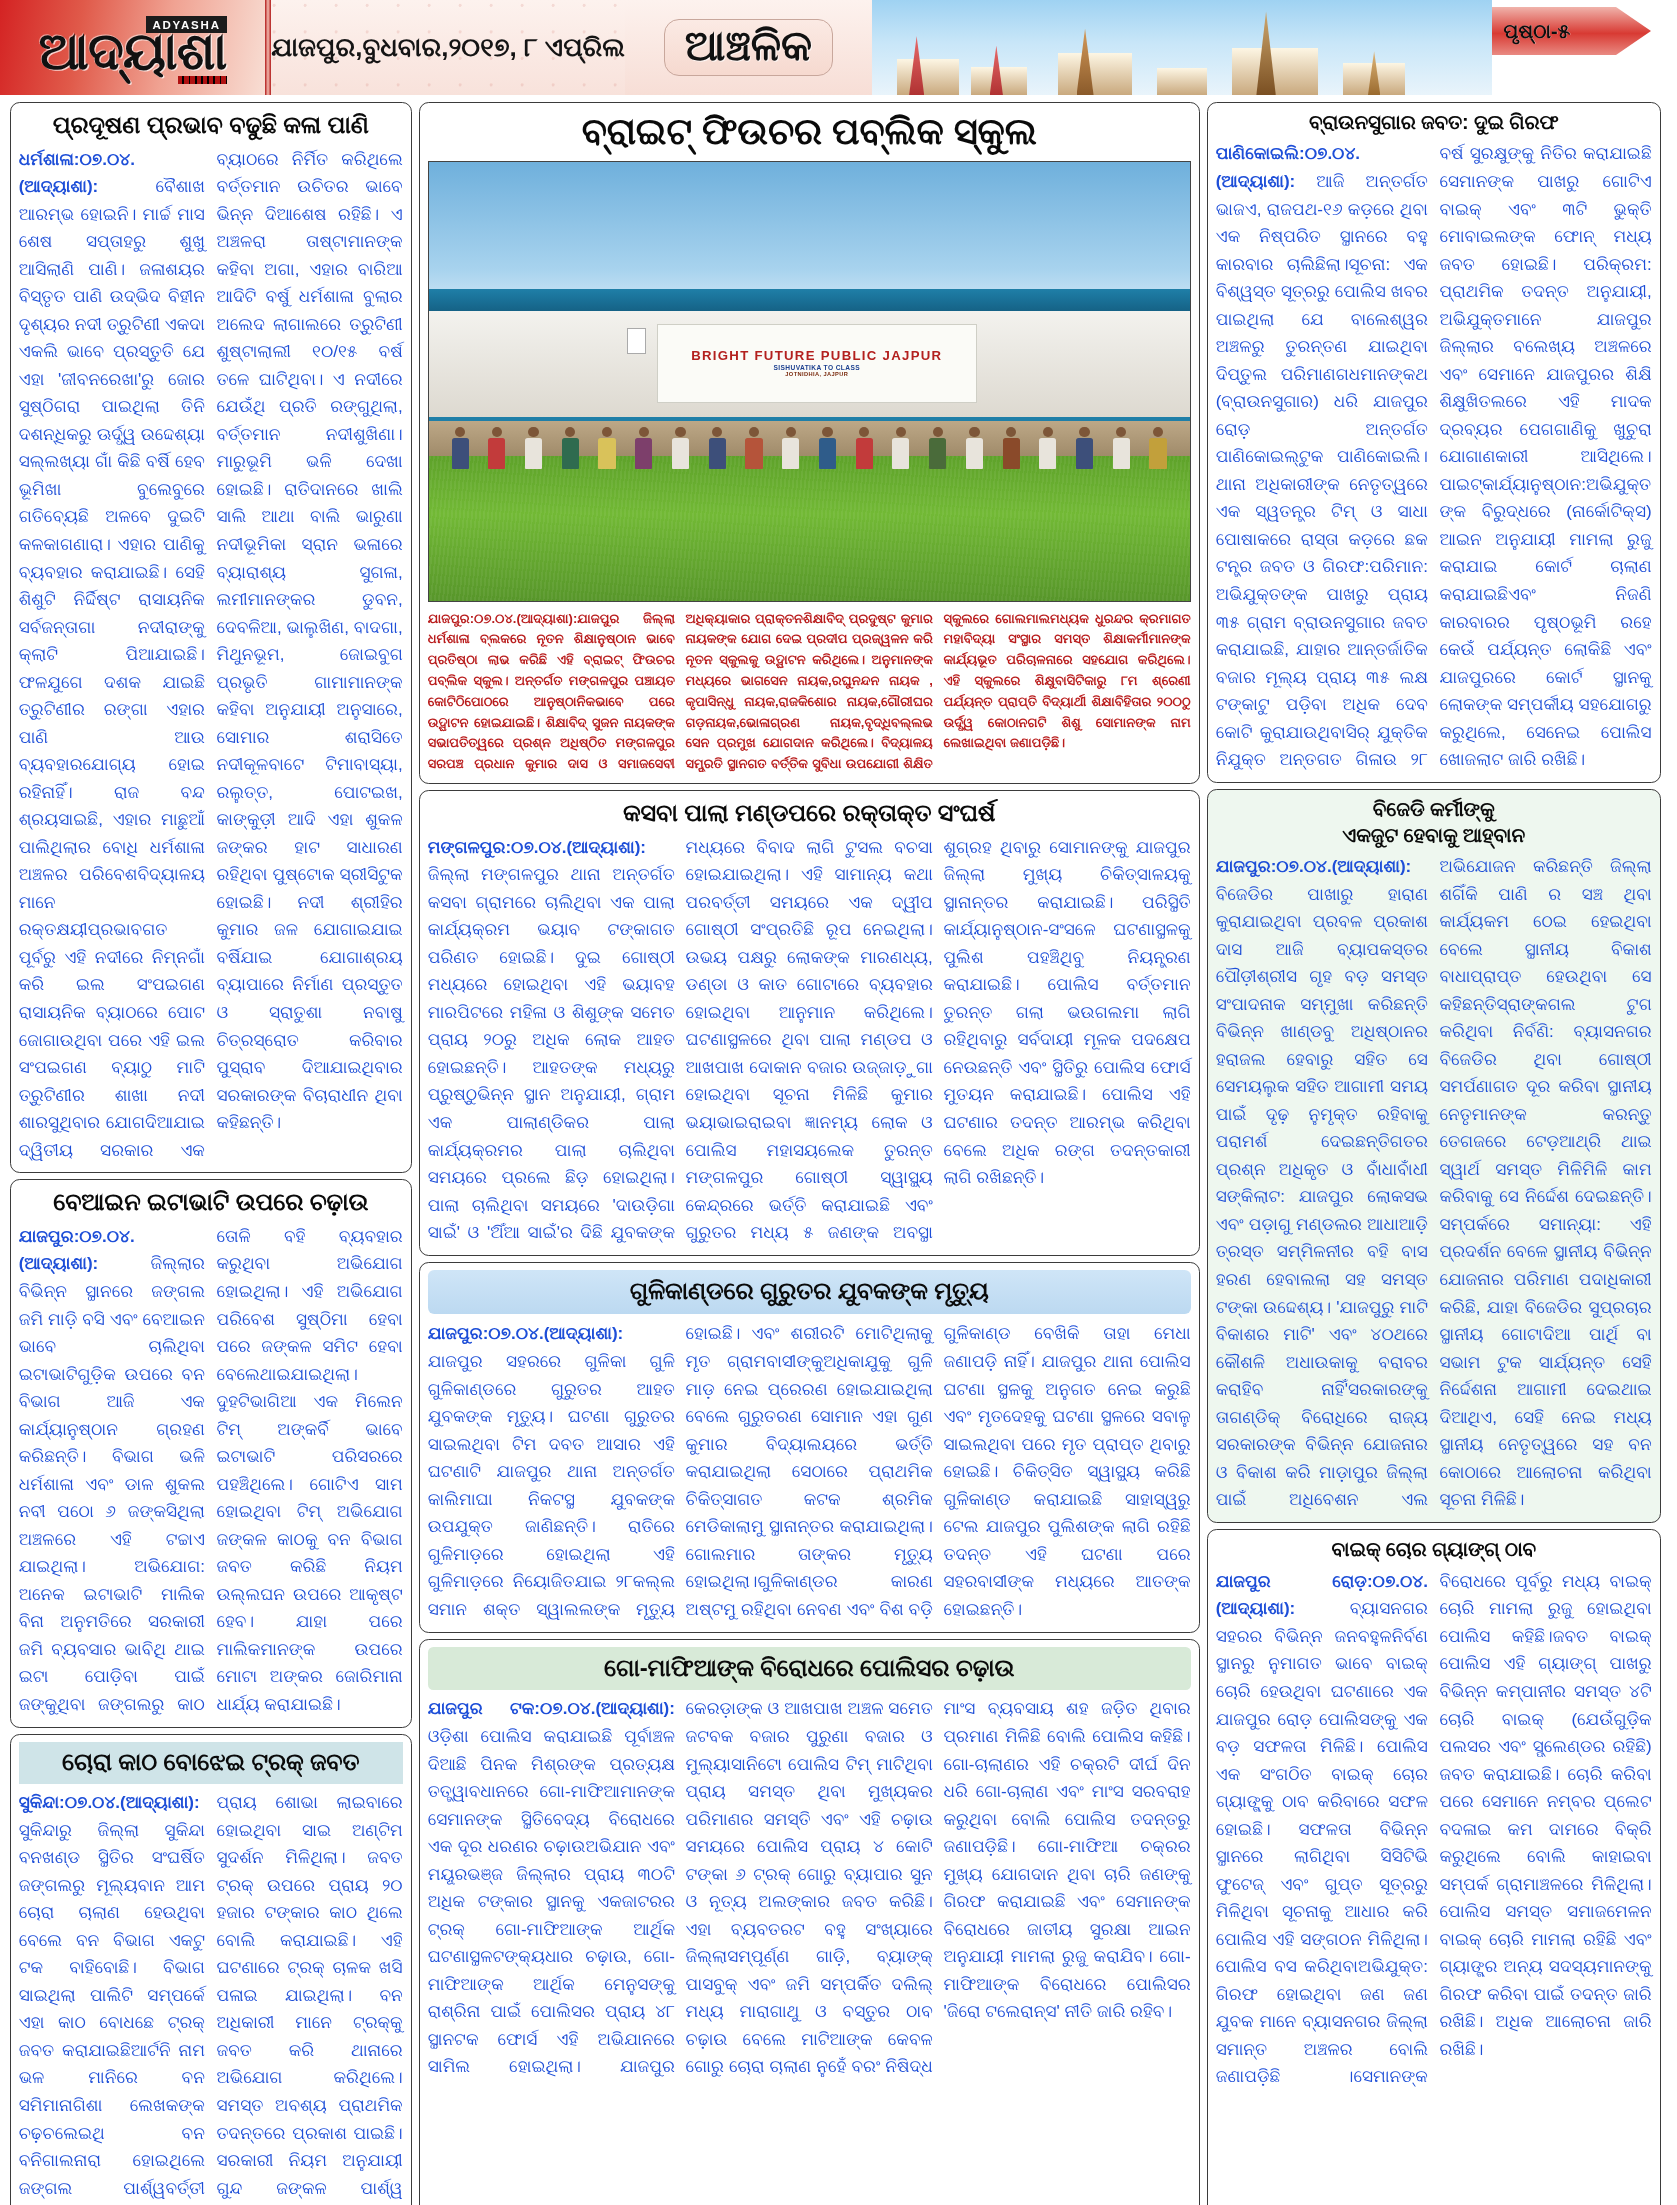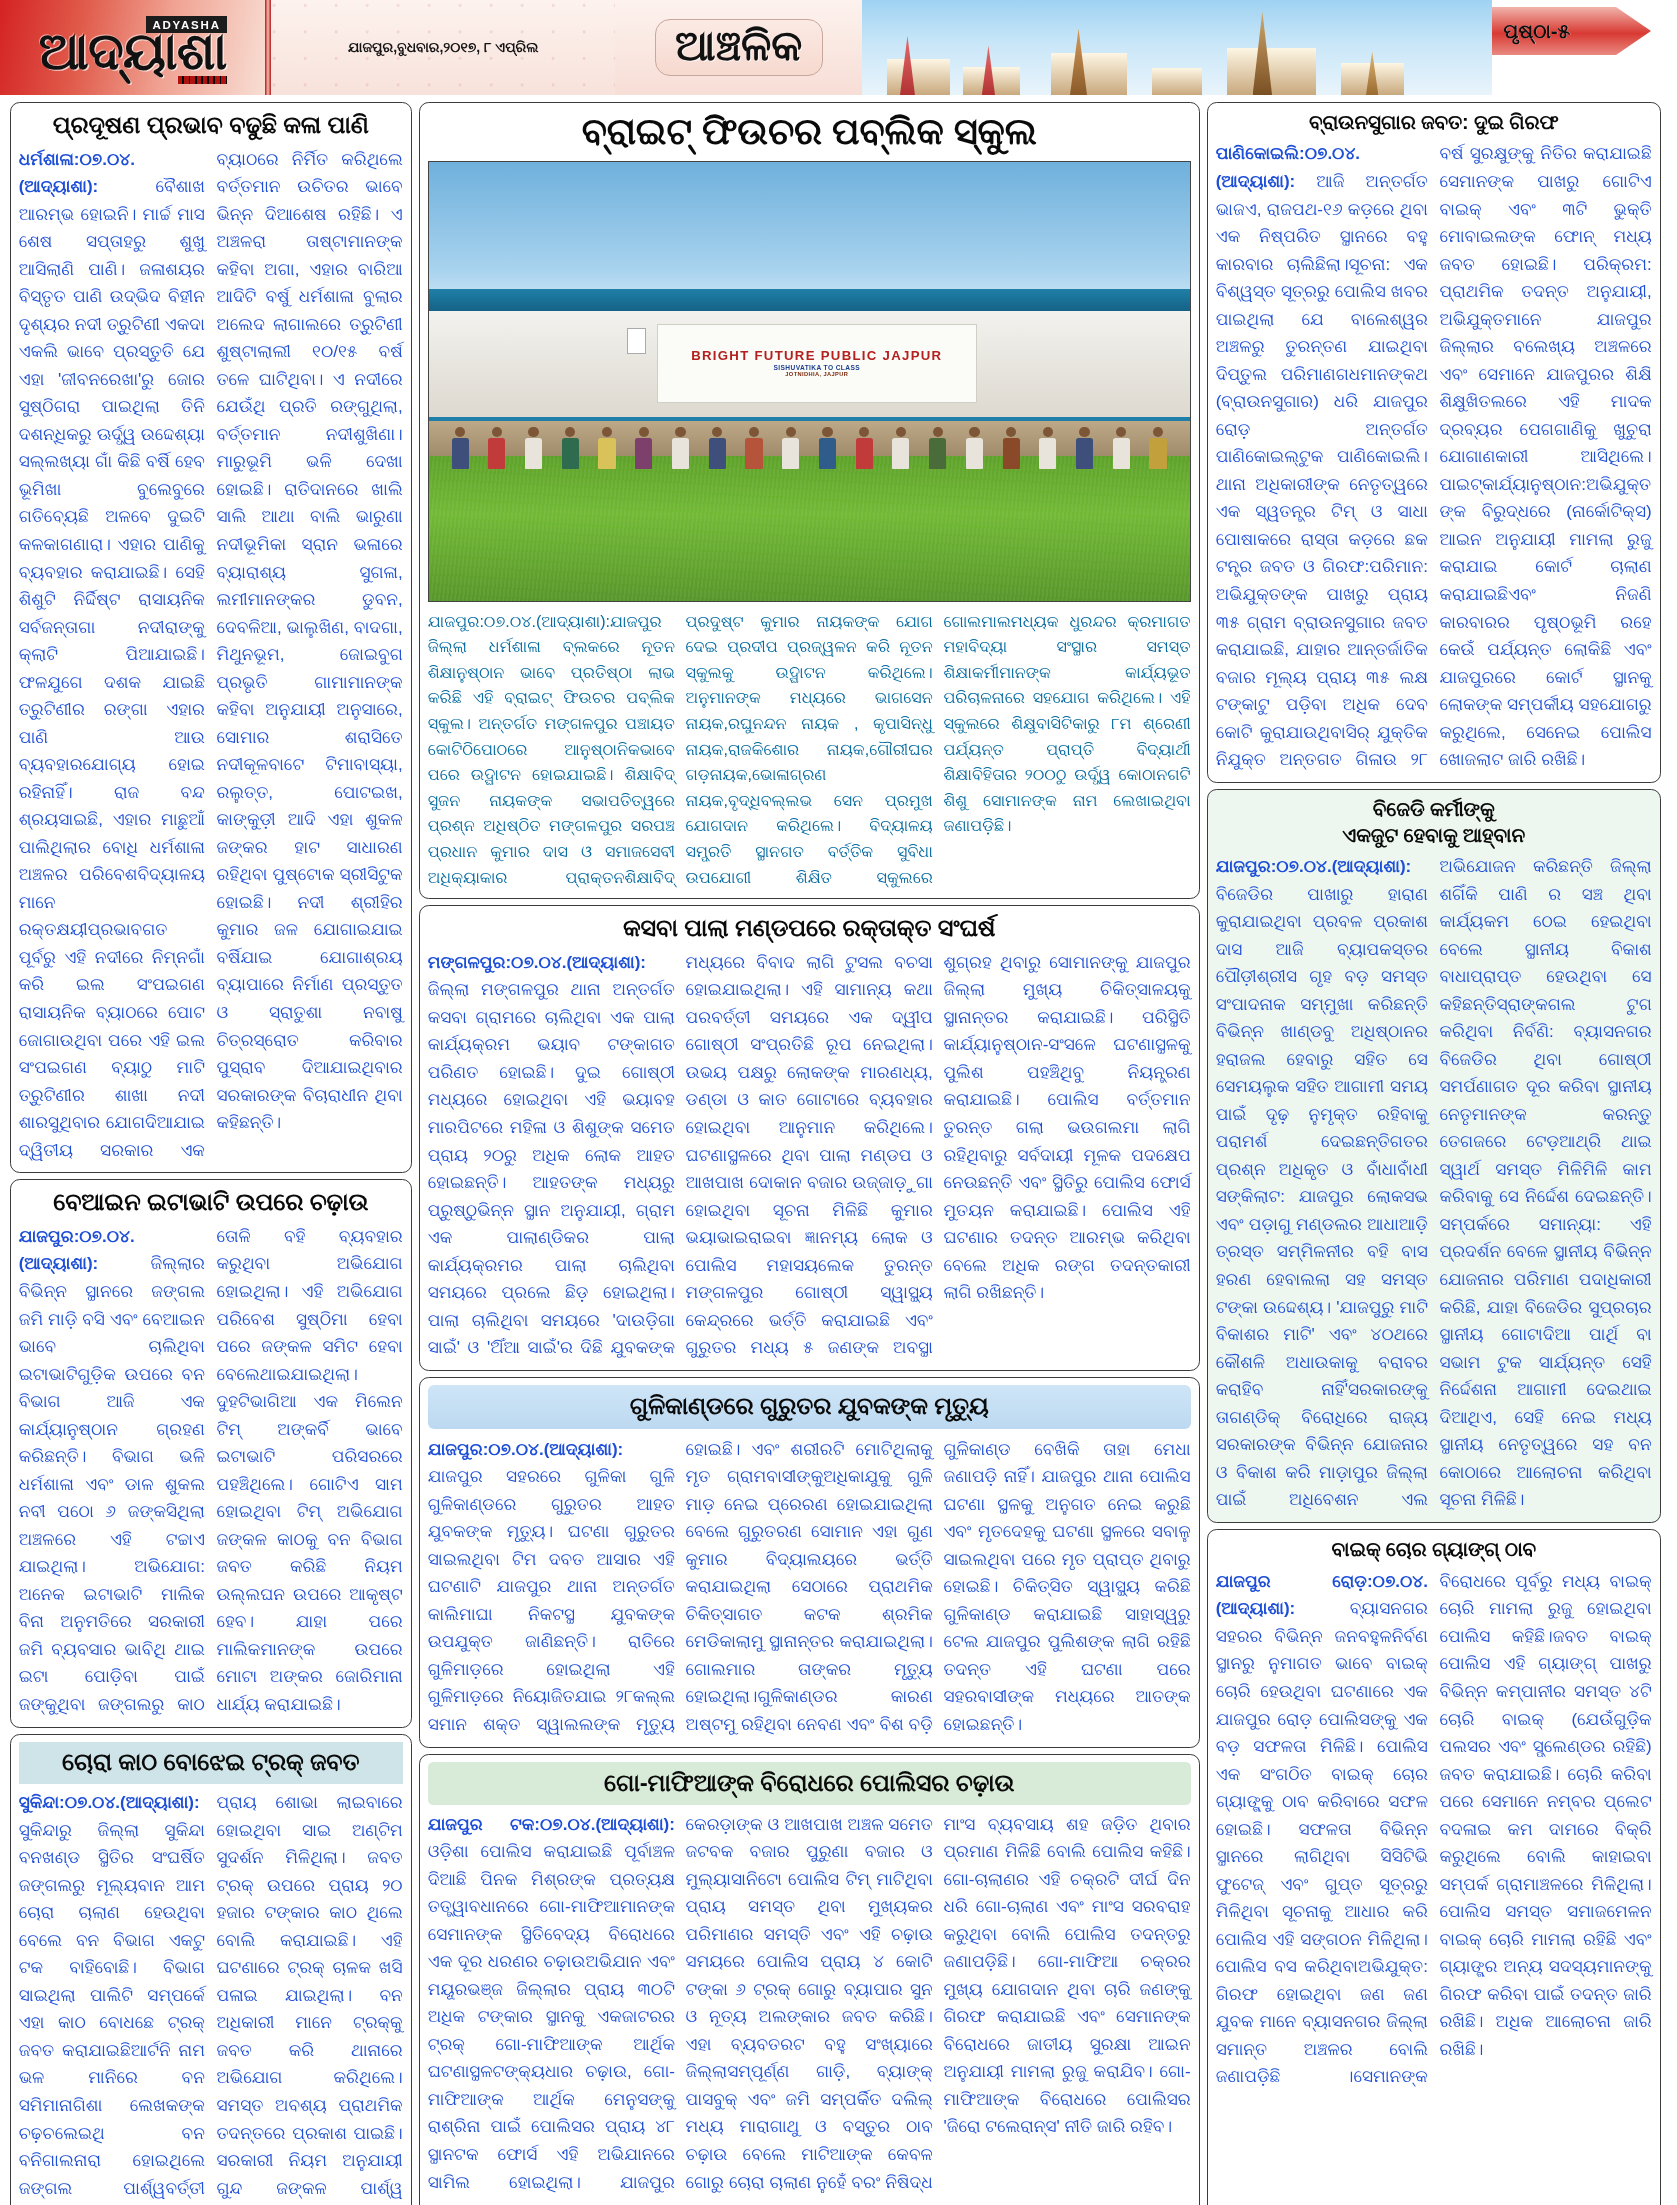--- a/index.html
+++ b/index.html
@@ -73,21 +73,21 @@
   .date-block {
     flex: 0 0 344px;
     background:
       radial-gradient(circle at 10% 20%, rgba(210,120,110,.20) 0 1.3px, transparent 1.8px) 0 0/31px 26.5px,
       linear-gradient(180deg, #fdf2ee, #f8e2db);
     display: flex;
     align-items: center;
     justify-content: center;
   }
   .date-text {
-    font-size: 14px;
+    font-size: 26px;
     font-weight: bold;
     color: #141414;
     white-space: nowrap;
   }
 
   .section-title-wrap {
     flex: 0 0 247px;
     background: linear-gradient(180deg, #fdf2ee, #f7ded6);
     display: flex;
     align-items: center;
@@ -272,24 +272,25 @@
   }
   .ph-crowd {
     position: absolute; top: 40%; left: 3%; right: 3%; height: 30%;
     display: flex; align-items: flex-end; justify-content: space-between;
   }
   .ph-person { width: 2.4%; display: flex; flex-direction: column; align-items: center; }
   .ph-head { width: 60%; aspect-ratio: 1; border-radius: 50%; background: #7d5638; }
   .ph-body { width: 100%; height: 31px; border-radius: 2.6px 2.6px 0.9px 0.9px; margin-top: 0.9px; }
 
   .caption {
-    font-size: 16px;
+    font-size: 13px;
     line-height: 1.6;
     text-align: justify;
-    color: #0369a1;
+    color: #b91c1c;
+    font-weight: bold;
   }
 </style>
 </head>
 <body>
 
 <div class="masthead">
 
   <div class="logo-block">
     <span class="logo-odia">ଆଦ୍ୟାଶା</span>
     <span class="logo-latin">ADYASHA</span>

